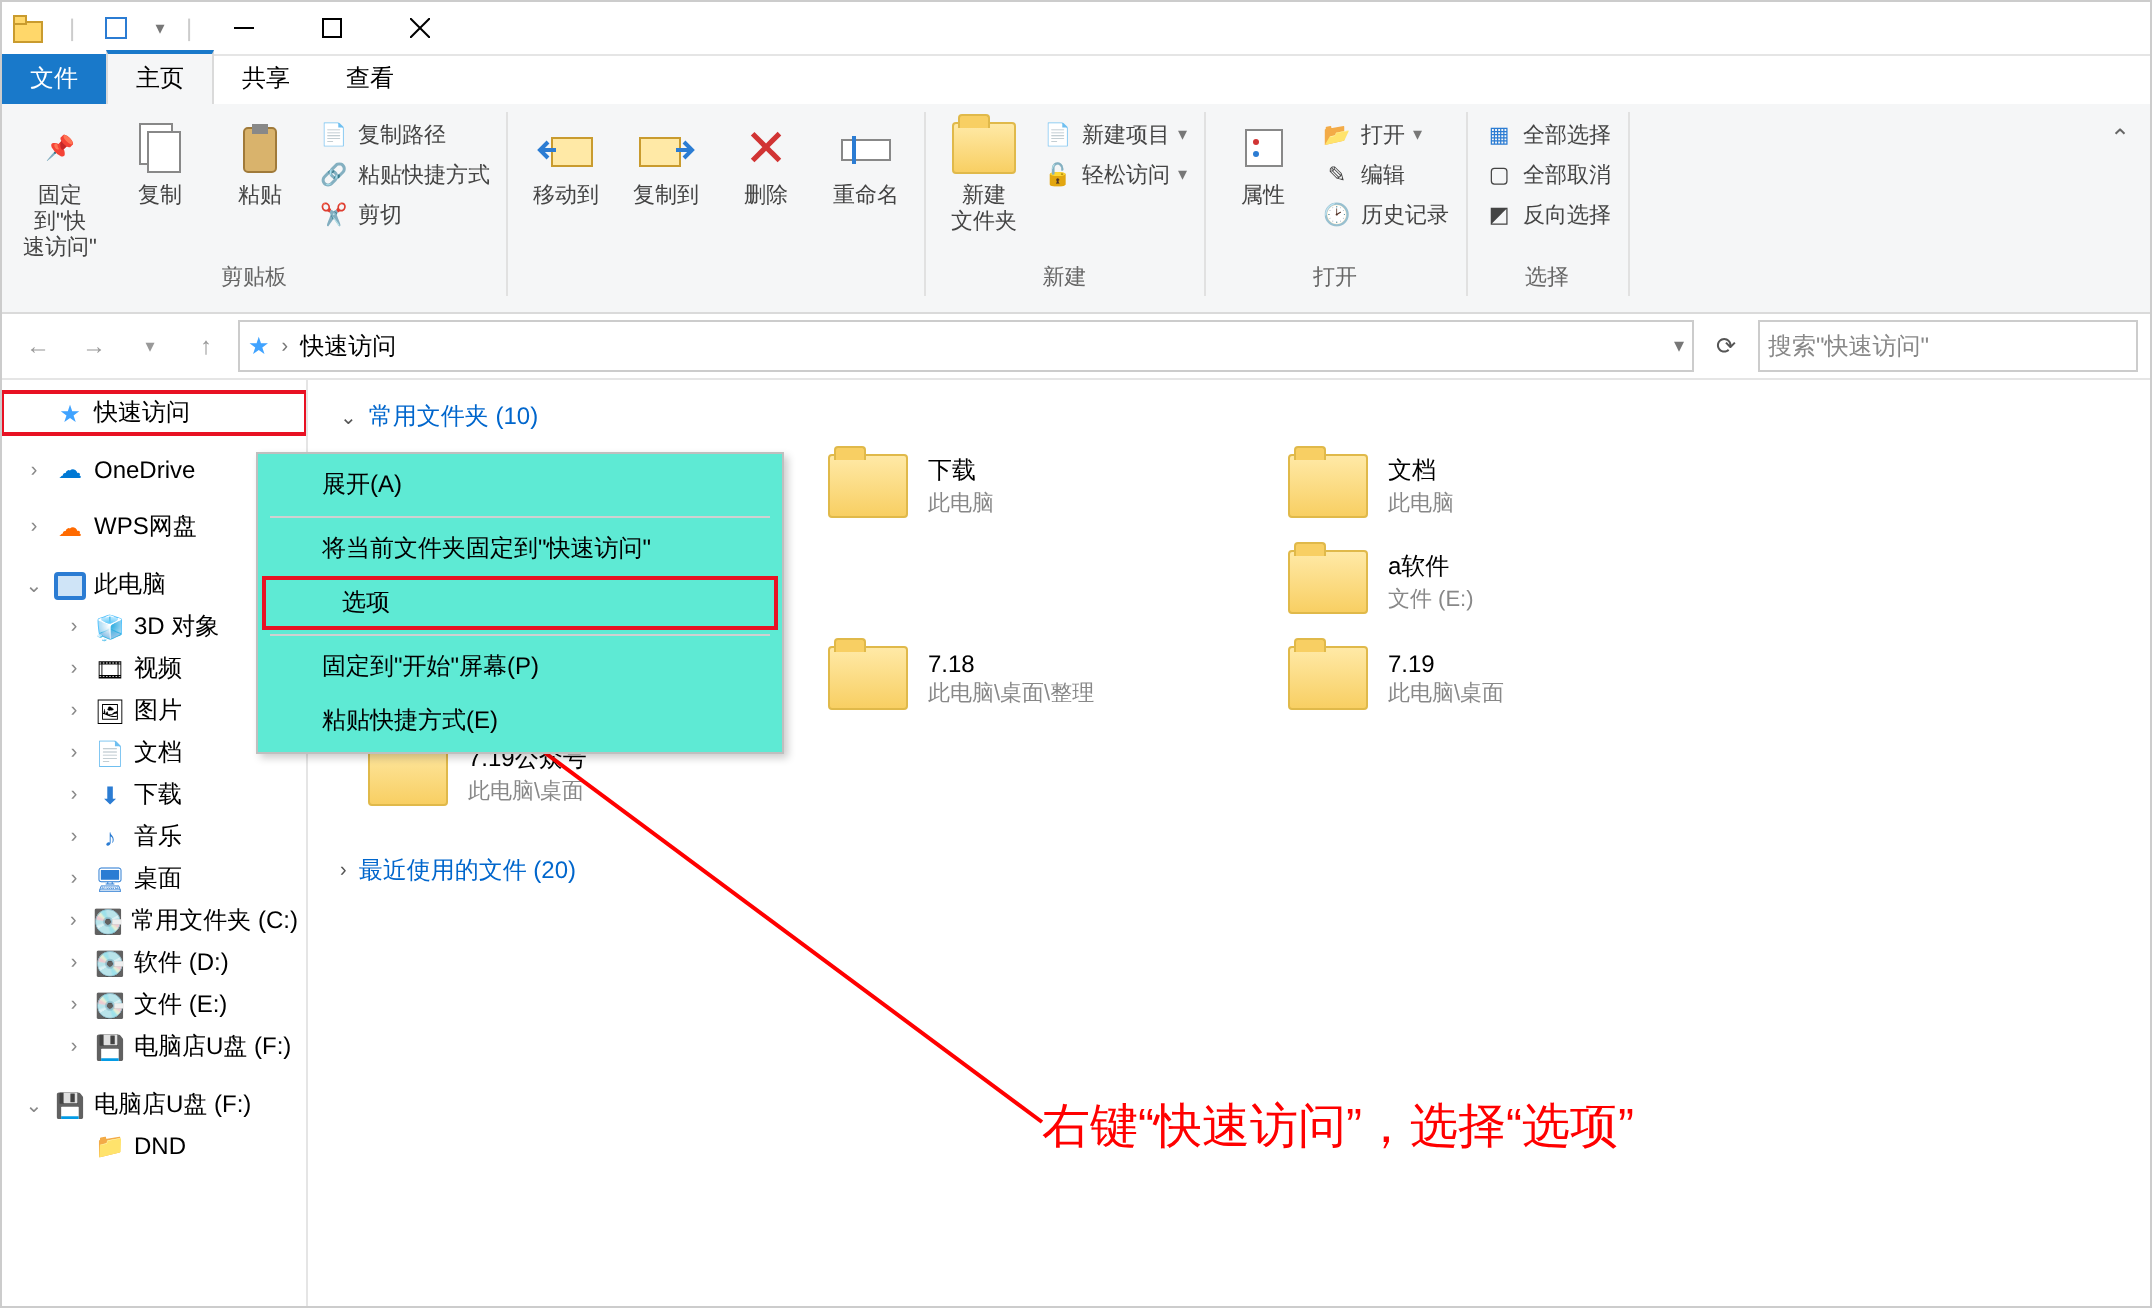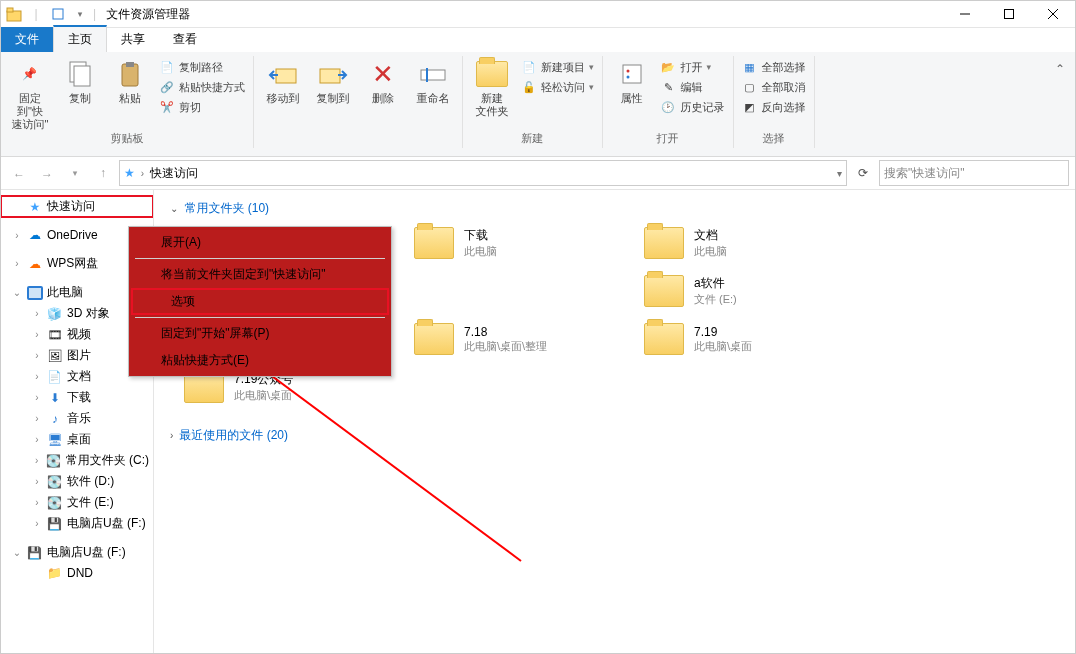--- a/index.html
+++ b/index.html
@@ -46,21 +46,21 @@
   .navpane .item.sub{padding-left:30px;}
   .content{flex:1;position:relative;overflow:hidden;padding:6px 10px;}
   .section-hdr{color:#0066cc;display:flex;align-items:center;gap:6px;margin:4px 0 6px 6px;}
   .section-hdr .caret{color:#555;font-size:10px;}
   .tiles{display:flex;flex-wrap:wrap;gap:8px 20px;margin-left:20px;}
   .tile{width:210px;display:flex;align-items:center;gap:10px;}
   .tile .tico{width:40px;height:40px;display:flex;align-items:center;justify-content:center;}
   .tile .tmain{font-size:12px;}
   .tile .tsub{font-size:11px;color:#888;}
   
-  .ctxmenu{position:absolute;left:127px;top:225px;width:258px;background:#b91c1c;border:1px solid #bfbfbf;box-shadow:2px 2px 4px rgba(0,0,0,.2);padding:2px;z-index:10;}
+  .ctxmenu{position:absolute;left:127px;top:225px;width:258px;background:#5eead4;border:1px solid #bfbfbf;box-shadow:2px 2px 4px rgba(0,0,0,.2);padding:2px;z-index:10;}
   .ctxmenu .row{padding:5px 10px 5px 30px;font-size:12px;}
   .ctxmenu .row.sel{outline:2px solid #e81123;outline-offset:-2px;padding-left:40px;}
   .ctxmenu hr{border:none;border-top:1px solid #d0d0d0;margin:2px 4px;}
   
   .annot-text{position:absolute;left:520px;top:546px;color:#ff0000;font-size:24px;white-space:nowrap;z-index:5;}
   svg.arrow{position:absolute;left:160px;top:290px;z-index:5;pointer-events:none;}
   .statusbar{height:22px;border-top:1px solid #e5e5e5;display:flex;align-items:center;padding:0 8px;color:#0066cc;font-size:12px;}
   .folder-ico{width:38px;height:30px;background:linear-gradient(#ffe9a6,#f8cf63);border:1px solid #e0b94a;border-radius:2px;position:relative;}
   .folder-ico:before{content:"";position:absolute;top:-5px;left:2px;width:14px;height:6px;background:#f8cf63;border:1px solid #e0b94a;border-bottom:none;border-radius:2px 2px 0 0;}
   .thispc-box{width:22px;height:16px;border:2px solid #2b7cd3;border-radius:2px;background:#cfe4f7;}
@@ -80,21 +80,20 @@
         </div>
       <div class="sq" style="color:#ccc;">|</div>
       <div class="sq">
           <svg width="14" height="14">
             <rect x="2" y="2" width="10" height="10" fill="none" stroke="#2b7cd3"></rect>
           </svg>
         </div>
       <div class="sq" style="color:#777;font-size:9px;">▾</div>
       <div style="color:#ccc;">|</div>
     </div>
-    <div class="title">文件资源管理器</div>
     <div class="winbtns">
       <div>
           <svg width="10" height="10">
             <line x1="0" y1="5" x2="10" y2="5" stroke="#000"></line>
           </svg>
         </div>
       <div>
           <svg width="10" height="10">
             <rect x="0.5" y="0.5" width="9" height="9" fill="none" stroke="#000"></rect>
           </svg>
@@ -491,14 +490,15 @@
   </div>
 
   <svg class="arrow" width="400" height="300">
     <defs>
         <marker id="ah" markerWidth="10" markerHeight="10" refX="2" refY="5" orient="auto">
           <path d="M0,0 L10,5 L0,10 z" fill="#ff0000"></path>
         </marker>
       </defs>
     <line x1="360" y1="270" x2="10" y2="10" stroke="#ff0000" stroke-width="2" marker-end="url(#ah)"></line>
   </svg>
+  <div class="annot-text">右键“快速访问”，选择“选项”</div>
 
 </div>
 
 </body></html>

